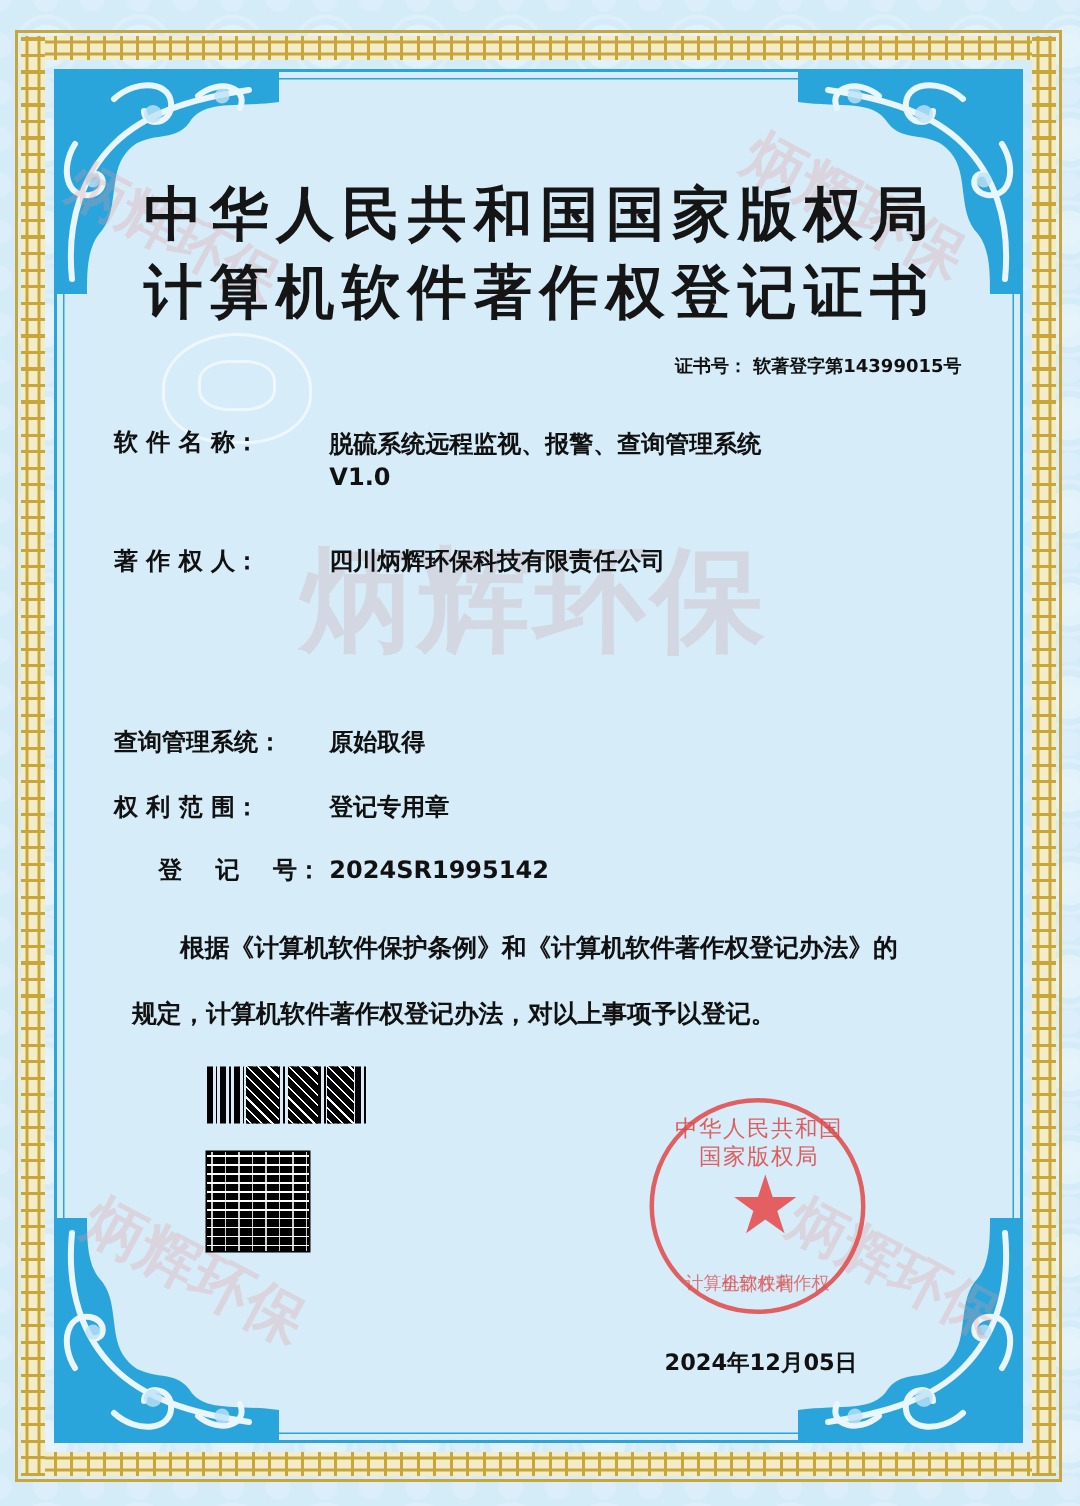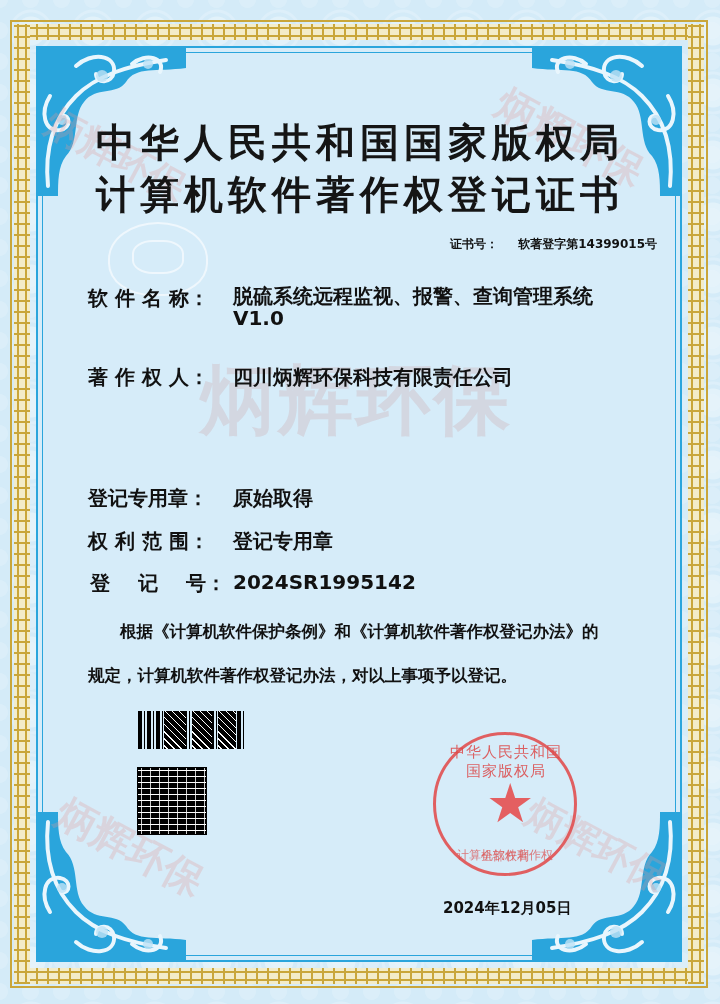--- a/index.html
+++ b/index.html
@@ -84,23 +84,23 @@
       font-size: 39px; font-weight: bold; letter-spacing: 5px; color: #151515;
       font-family: "DejaVu Serif", serif;
     }
     .title.l1 { top: 116px; }
     .title.l2 { top: 168px; }
 
     .cert-no {
       position: absolute; left: 450px; top: 236px; font-size: 12px; font-weight: bold;
       font-family: "DejaVu Sans", sans-serif;
     }
-    .cert-no .lbl { margin-right: 16px; }
-
-    .field { position: absolute; left: 88px; font-size: 20px; font-weight: bold; font-family: "DejaVu Sans", sans-serif; }
+    .cert-no .lbl { }
+
+    .field { position: absolute; left: 76px; font-size: 16px; font-weight: bold; font-family: "DejaVu Sans", sans-serif; }
     .field .label { display: inline-block; width: 138px; }
     .field .value { display: inline-block; vertical-align: top; }
     .f-name { top: 285px; }
     .f-owner { top: 364px; }
     .f-acq { top: 485px; }
     .f-scope { top: 528px; }
     .f-reg { top: 570px; text-align: right; }
     .f-name .value { line-height: 22px; }
 
     .para {
@@ -245,21 +245,21 @@
     <span>V1.0</span>
   </span>
 </div>
 
 <div class="field f-owner">
   <span class="label">著 作 权 人：</span>
   <span class="value">四川炳辉环保科技有限责任公司</span>
 </div>
 
 <div class="field f-acq">
-  <span class="label">登记专用章：</span>
+  <span class="label">查询管理系统：</span>
   <span class="value">原始取得</span>
 </div>
 
 <div class="field f-scope">
   <span class="label">权 利 范 围：</span>
   <span class="value">登记专用章</span>
 </div>
 
 <div class="field f-reg">
   <span class="label" style="white-space:pre">登    记    号：</span>

